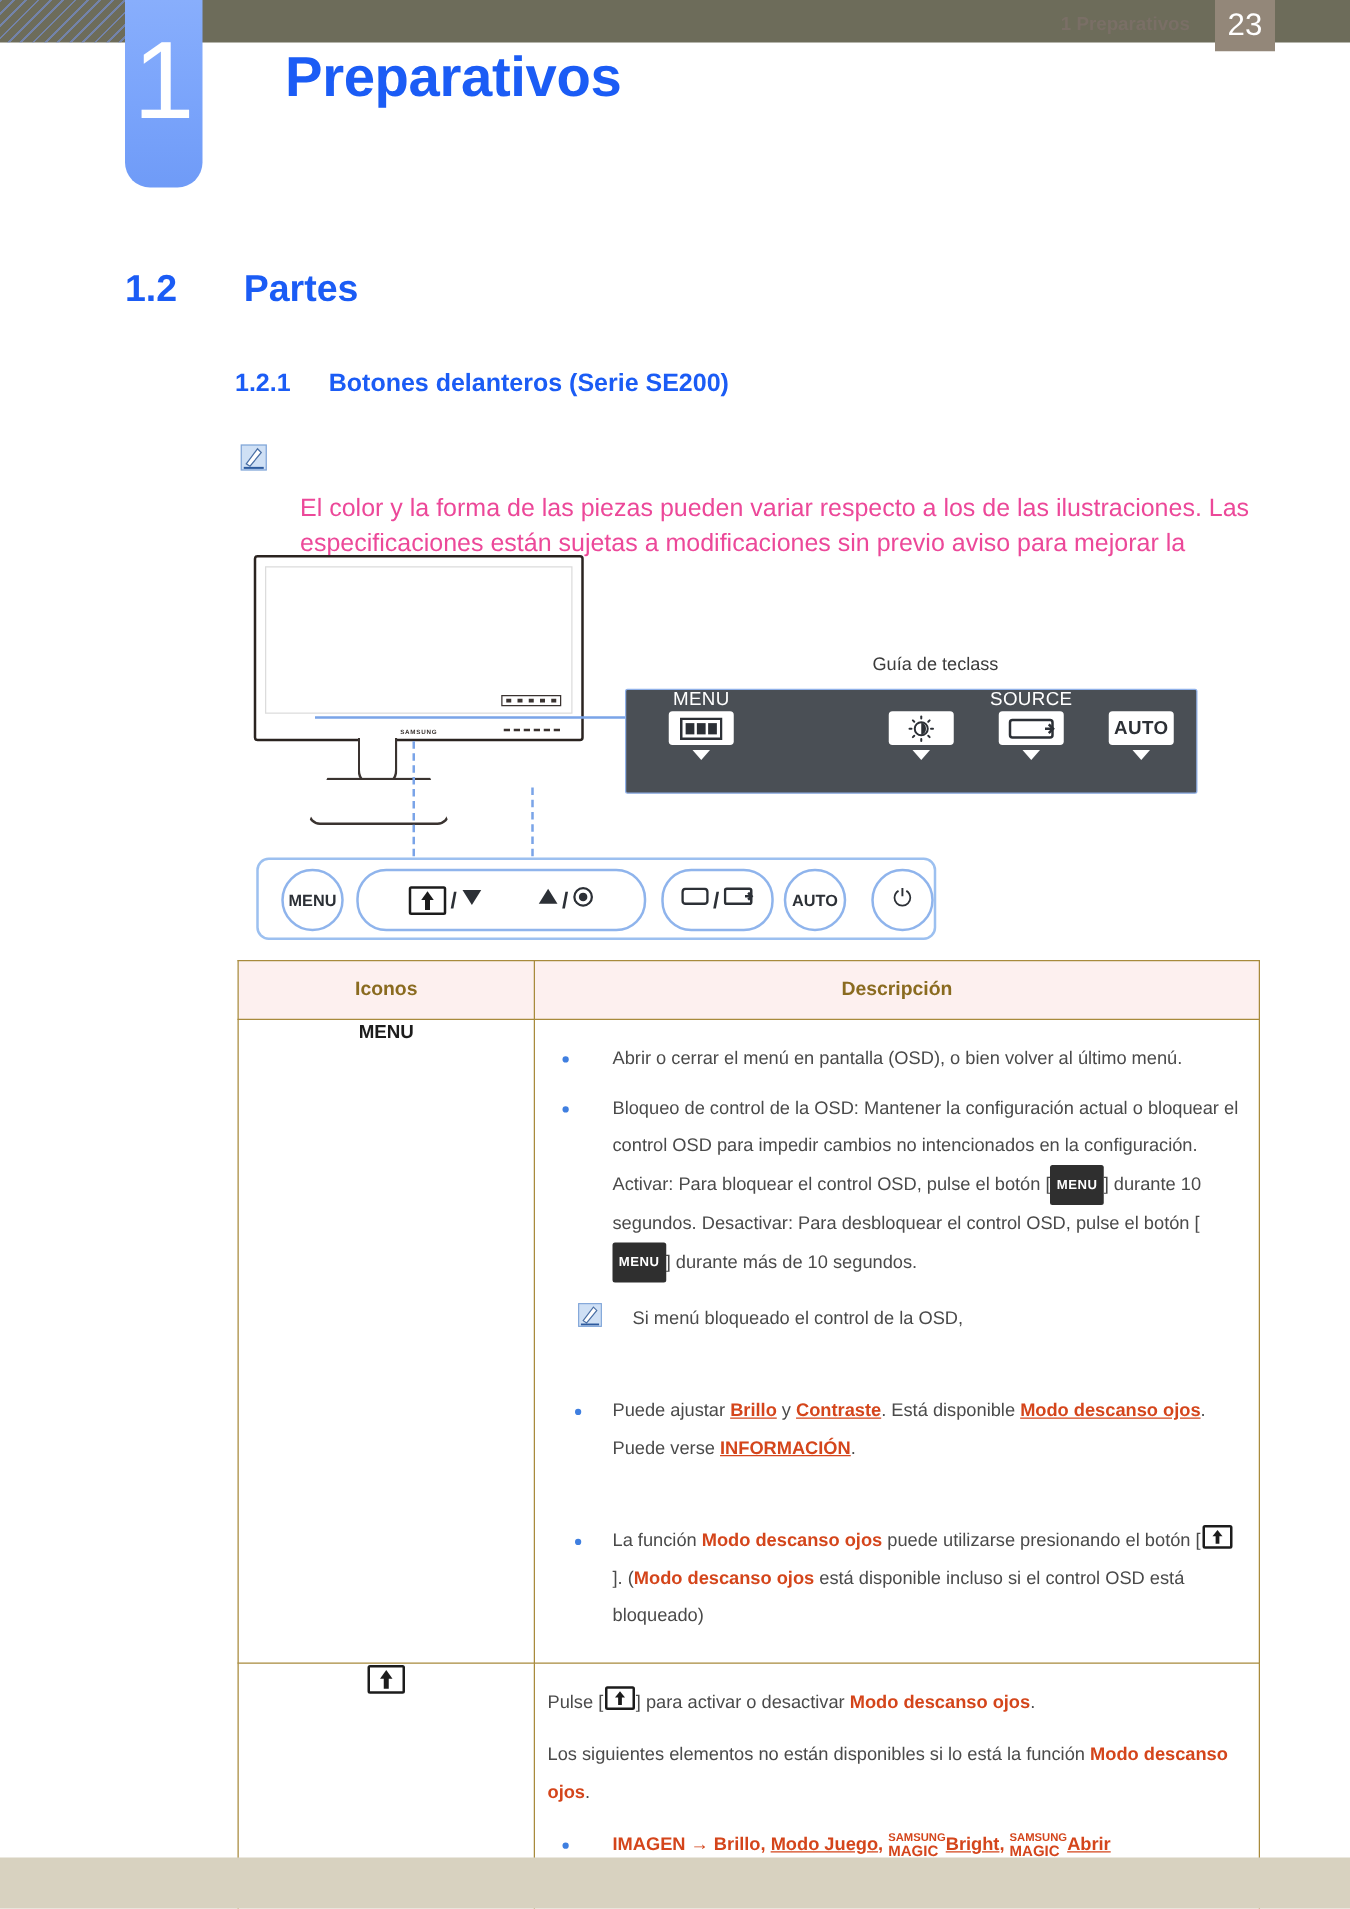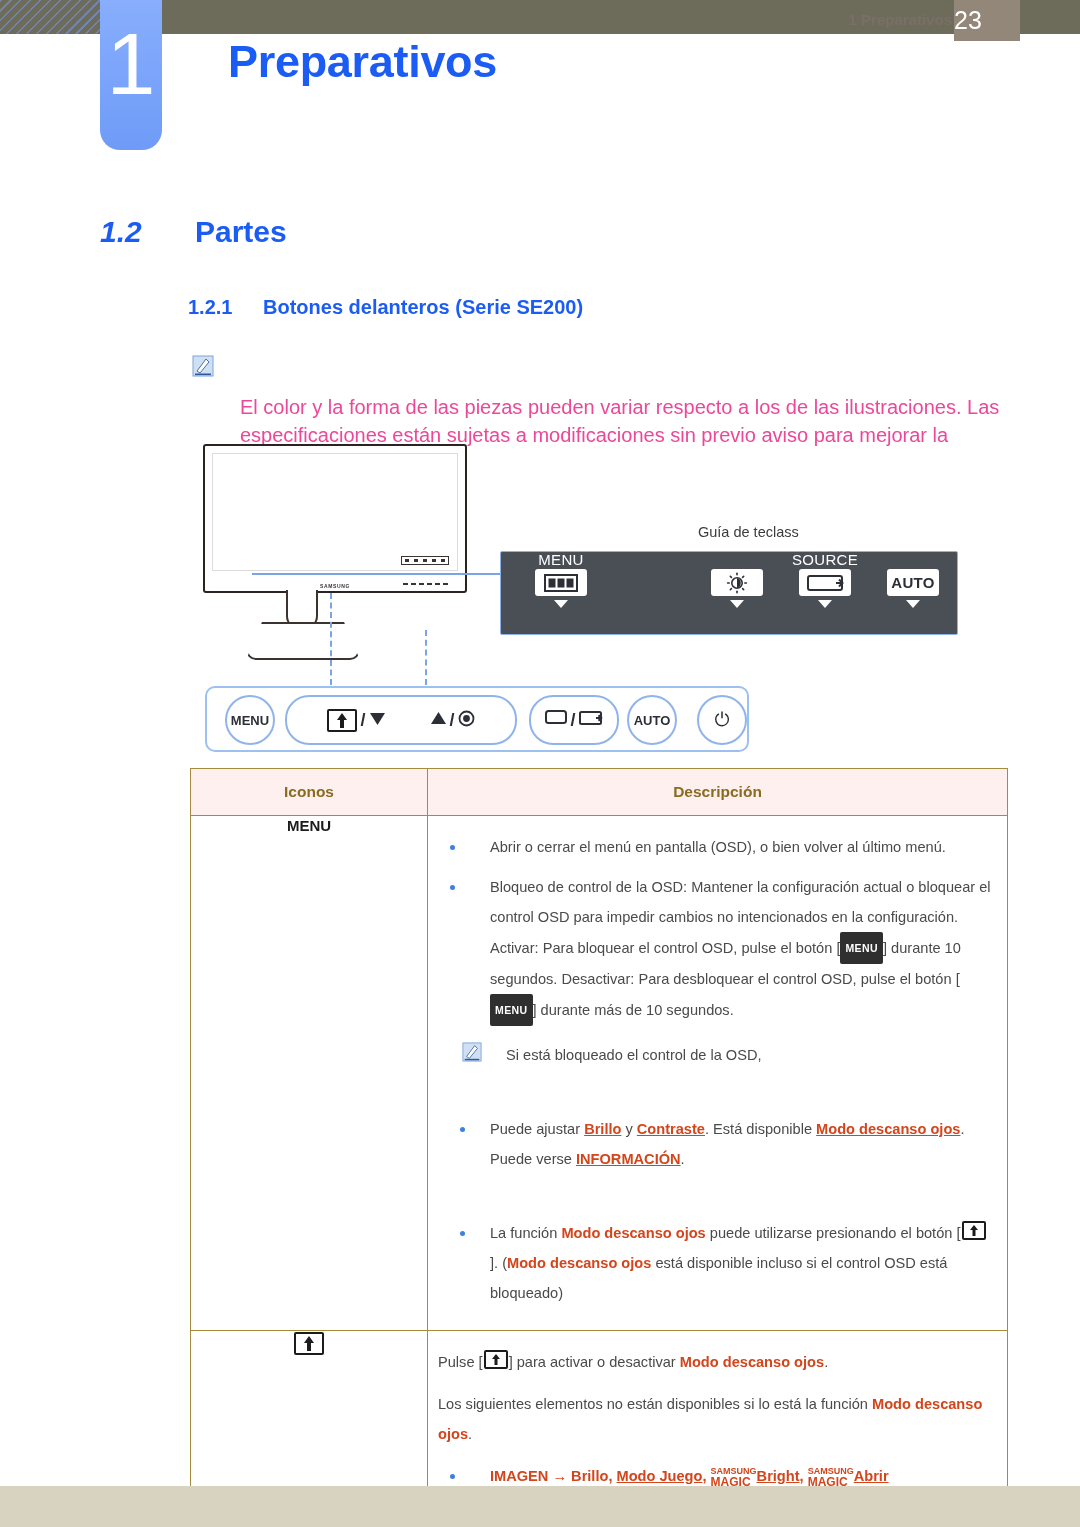--- a/index.html
+++ b/index.html
@@ -26,21 +26,21 @@
     color:#ffffff;font-size:88px;line-height:128px;text-align:center;
     font-weight:400;
   }
   .hdr-title{
     position:absolute;left:228px;top:36px;
     color:#1b5cf5;font-size:45px;font-weight:700;letter-spacing:-.3px;
   }
 
   
   .h-12{position:absolute;left:100px;top:215px;color:#1b5cf5;font-size:30px;font-weight:700;}
-  .h-12 .num{display:inline-block;width:95px;font-style:italic;}
+  .h-12 .num{display:inline-block;width:95px;}
   .h-121{position:absolute;left:188px;top:296px;color:#1b5cf5;font-size:20px;font-weight:700;}
   .h-121 .num{display:inline-block;width:75px;}
 
   
   .note-top{position:absolute;left:188px;top:352px;width:820px;}
   .note-ico{
     position:absolute;left:4px;top:3px;width:22px;height:22px;
   }
   .note-txt{
     margin-left:52px;color:#ec4899;font-size:20px;line-height:28px;margin-top:41px;
@@ -182,22 +182,22 @@
   .ico-inline:before{top:6px;width:3px;height:7px;}
 
   .para{color:#4a4a4a;font-size:14.6px;line-height:30px;margin:0 0 12px 0;}
 
   
   .ftr{position:absolute;left:0;bottom:0;width:1080px;height:41px;background:#d8d2c0;}
   .ftr-txt{
     position:absolute;right:128px;top:11px;color:#7a6f66;font-size:15px;font-weight:700;
   }
   .ftr-pg{
-    position:absolute;right:60px;top:0;width:66px;height:41px;background:#938779;
-    color:#ffffff;font-size:25px;line-height:41px;
+    position:absolute;right:60px;top:0;width:48px;height:41px;background:#938779;
+    color:#ffffff;font-size:25px;text-align:center;line-height:41px;
   }
 </style>
 </head>
 <body>
 
 <div class="hdr-bar"></div>
 <div class="hdr-hatch"></div>
 <div class="hdr-numbox">1</div>
 <div class="hdr-title">Preparativos</div>
 
@@ -374,21 +374,21 @@
 
         <div class="innote">
           <span class="ii">
             <svg width="20" height="20" viewBox="0 0 22 22">
               <rect x="1" y="1" width="20" height="20" fill="#cfe0f5" stroke="#7fa4d8"></rect>
               <path d="M5 16 L14 4 L17 7 L8 18 Z" fill="#ffffff" stroke="#4a6fa5" stroke-width="1"></path>
               <path d="M5 16 L7.5 17.5 L8 18 Z" fill="#4a6fa5"></path>
               <rect x="3" y="18.5" width="16" height="1.6" fill="#2d5a9e"></rect>
             </svg>
           </span>
-          <div class="it">Si está bloqueado el control de la OSD,</div>
+          <div class="it">Si menú bloqueado el control de la OSD,</div>
         </div>
 
         <ul class="subbul">
           <li>Puede ajustar <span class="lnk">Brillo</span> y <span class="lnk">Contraste</span>. Está disponible <span class="lnk">Modo descanso ojos</span>. Puede verse <span class="lnk">INFORMACIÓN</span>.</li>
           <li>La función <span class="em">Modo descanso ojos</span> puede utilizarse presionando el botón [<span class="ico-box ico-inline"></span>]. (<span class="em">Modo descanso ojos</span> está disponible incluso si el control OSD está bloqueado)</li>
         </ul>
       </td>
     </tr>
 
     <tr>

